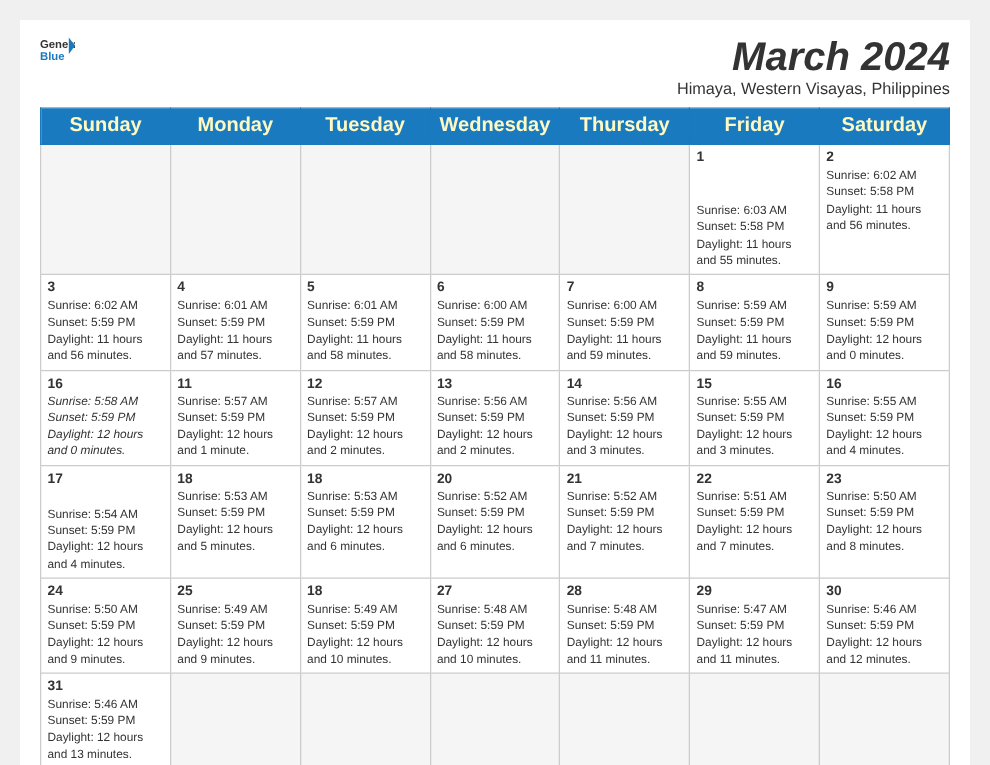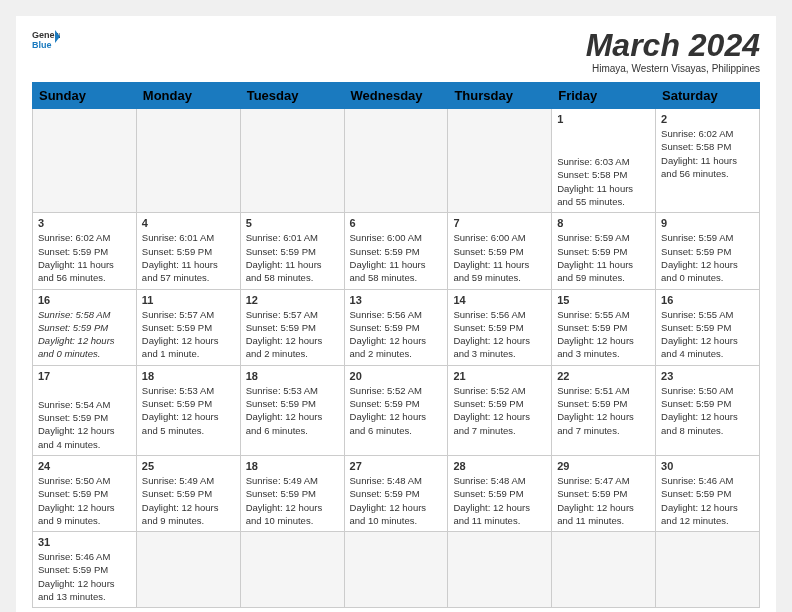--- a/index.html
+++ b/index.html
@@ -35,35 +35,35 @@
       text-align: right;
     }
     .calendar-title {
       font-size: 32px;
       font-weight: bold;
       color: #333;
       line-height: 1.1;
       font-style: italic;
     }
     .calendar-subtitle {
-      font-size: 10px;
+      font-size: 13px;
       color: #333;
       padding-left: 31px;
     }
     .calendar-table {
       width: 100%;
       border-collapse: collapse;
       margin-top: 8px;
     }
     .calendar-table th {
       background-color: #1a7abf;
-      color: #000000;
-      text-align: left;
+      color: #fef9c3;
+      text-align: center;
       padding: 5px 6px;
-      font-size: 13px;
+      font-size: 16px;
       font-weight: bold;
       border: 1px solid #1a7abf;
     }
     .calendar-table td {
       vertical-align: top;
       border: 1px solid #ccc;
       padding: 4px 5px;
       font-size: 10px;
       color: #333;
       width: calc(100% / 7);

